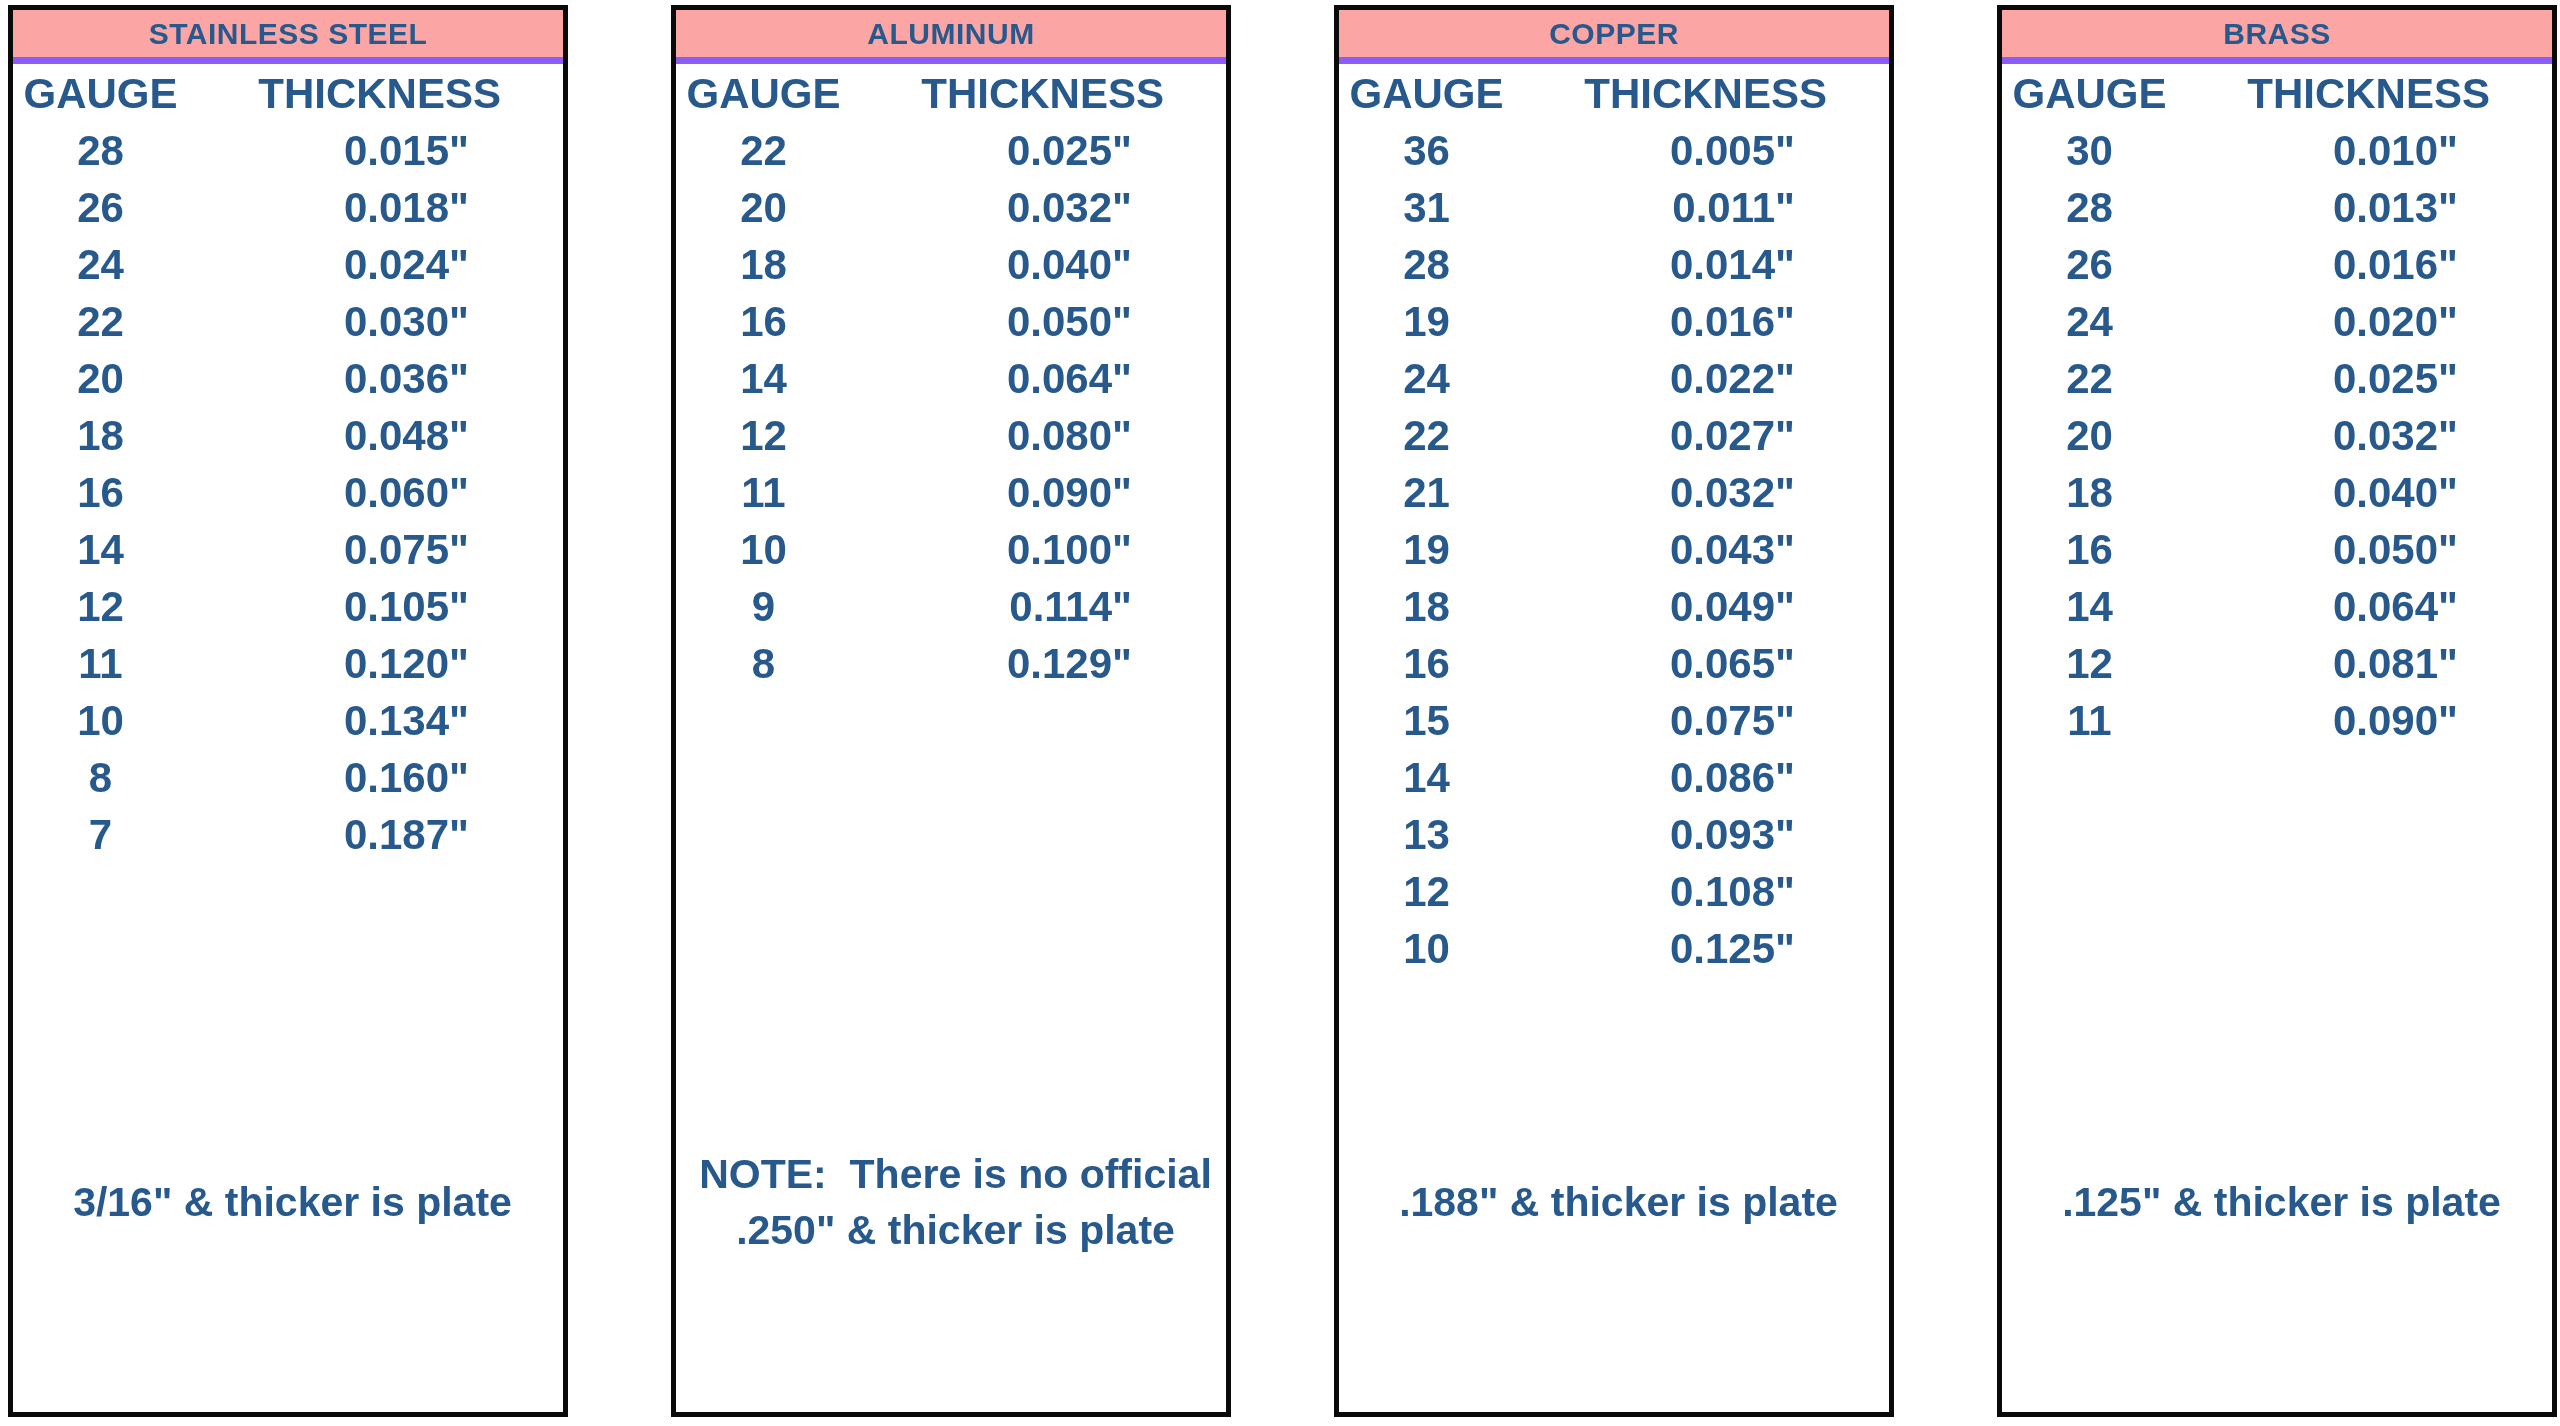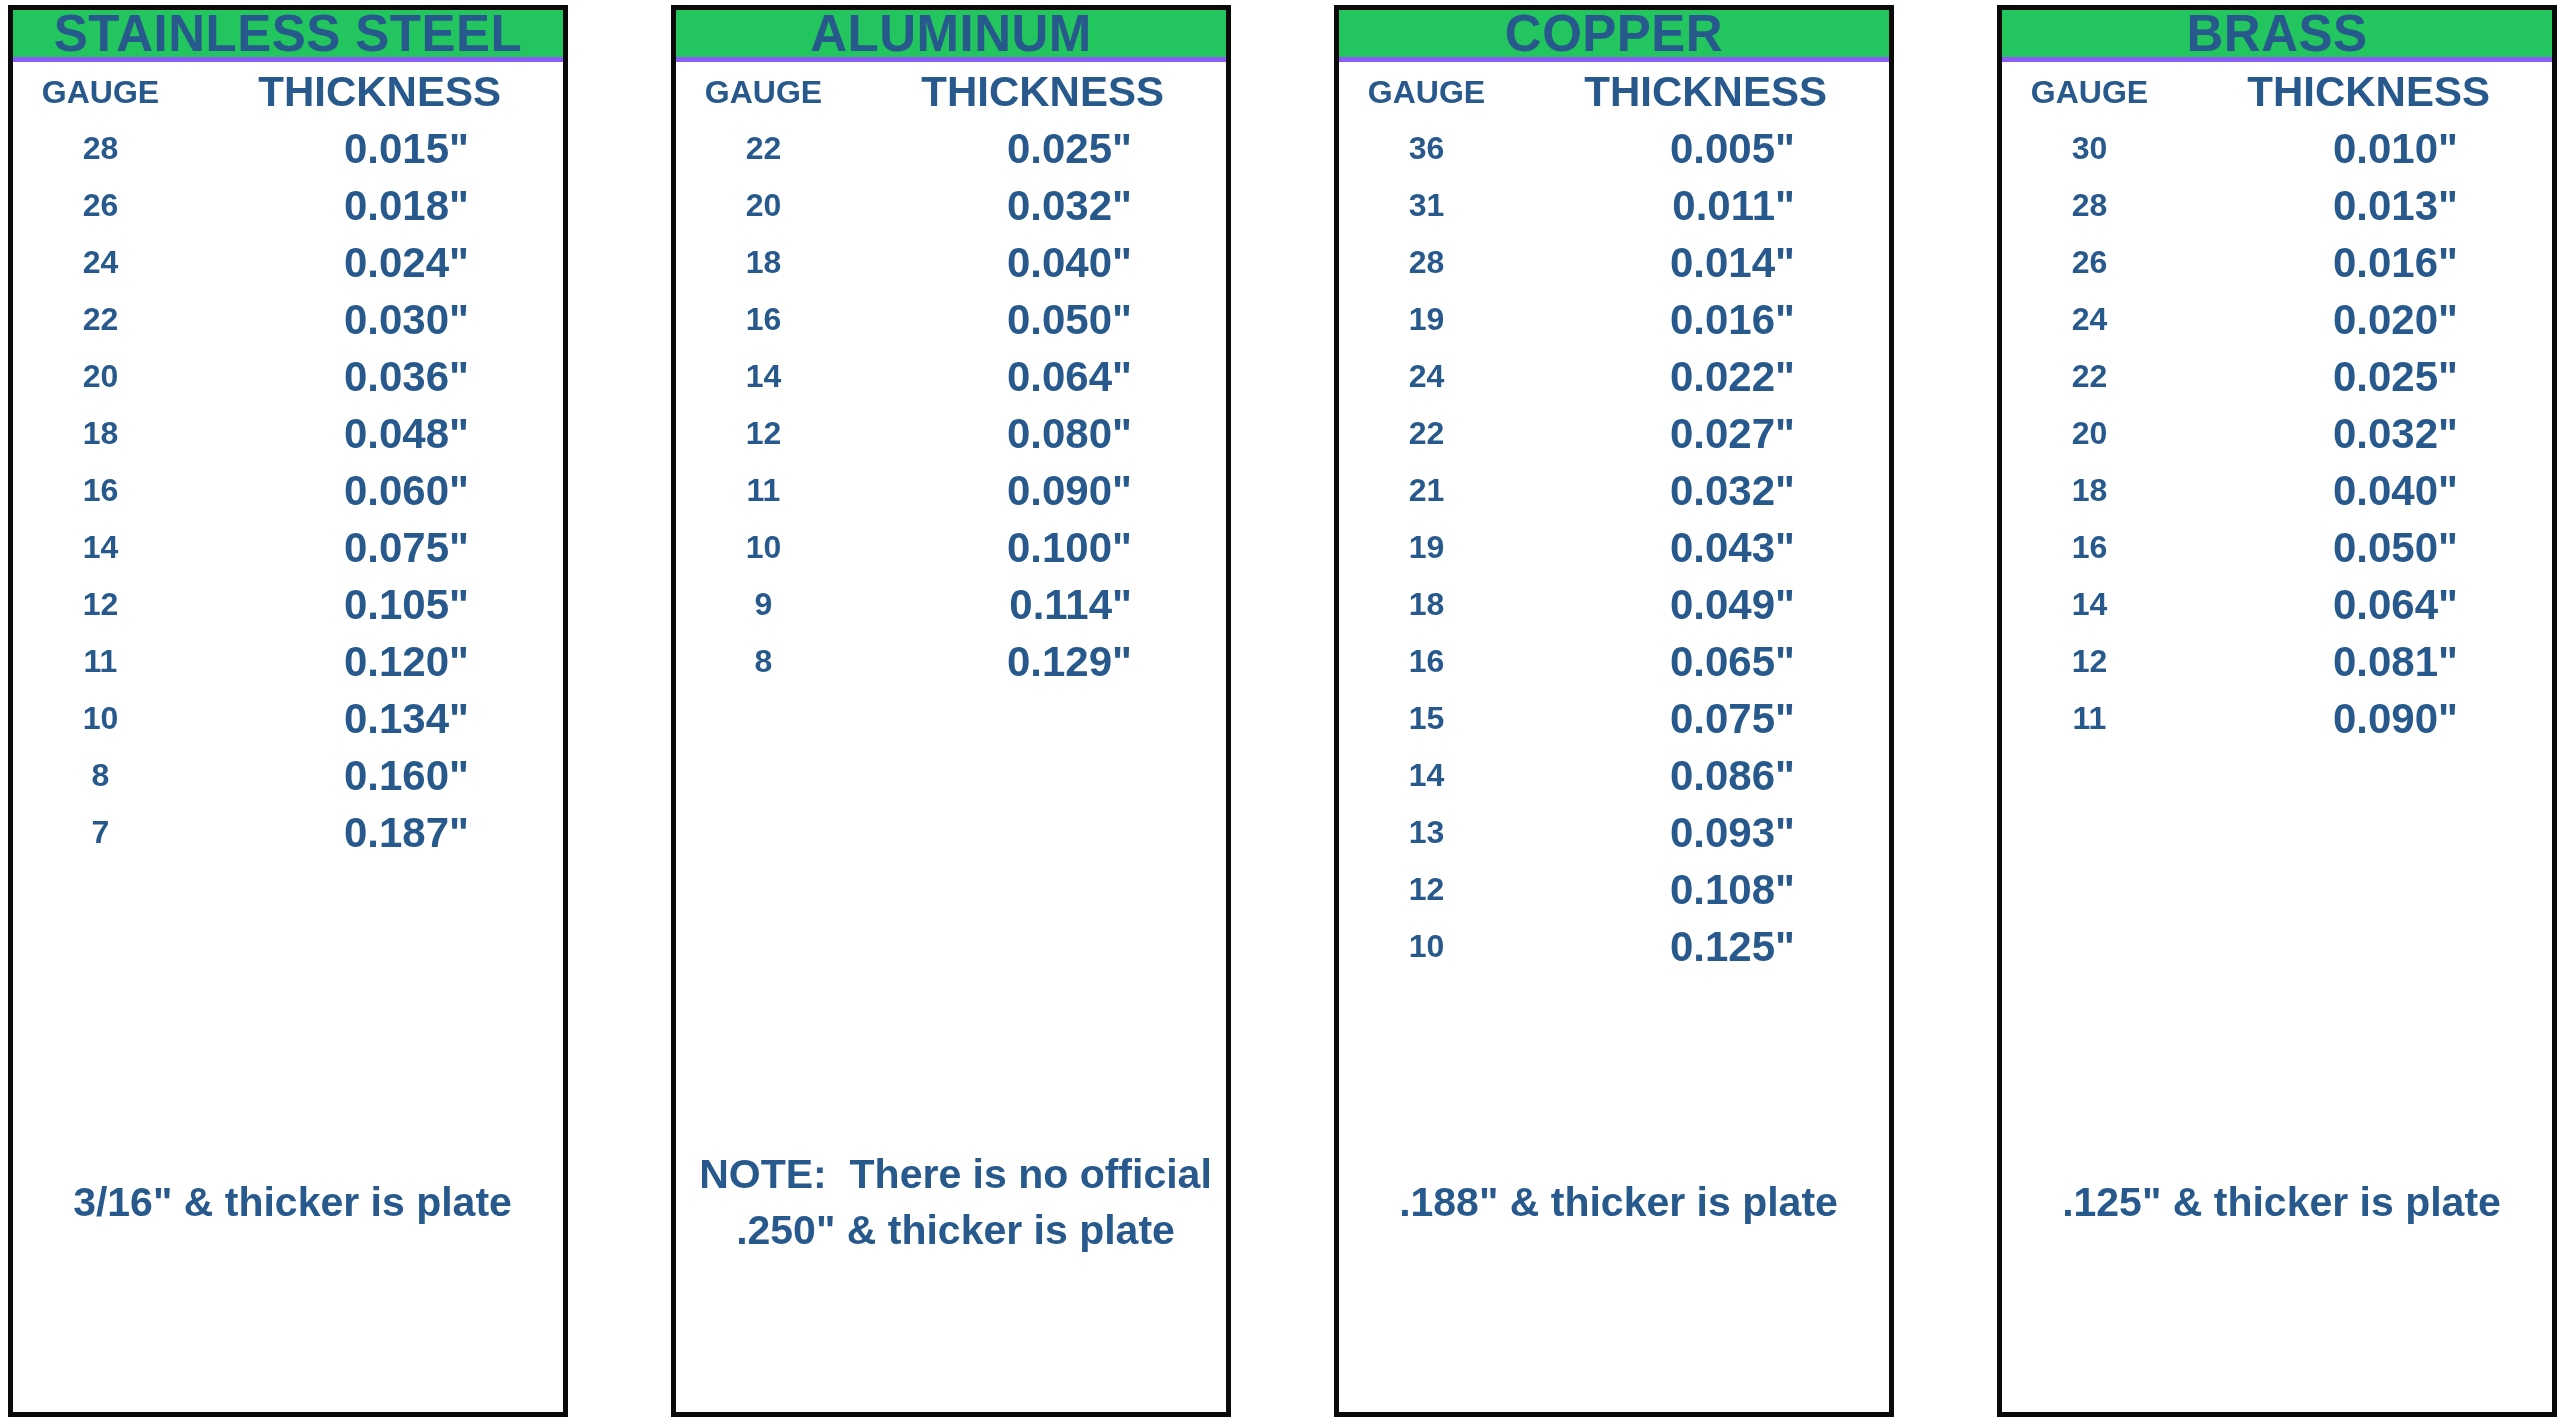--- a/index.html
+++ b/index.html
@@ -24,44 +24,44 @@
     box-sizing: border-box;
     flex: none;
     width: 560px;
     height: 1412px;
     background: #ffffff;
     border: 5px solid #0a0a0a;
     position: relative;
   }
   .title {
     height: 47px;
-    background: #22c55e;
-    border-bottom: 5px solid #8b5cf6;
+    background: #fca5a5;
+    border-bottom: 7px solid #8b5cf6;
     display: flex;
     align-items: center;
     justify-content: center;
-    font-size: 51px;
+    font-size: 30px;
     letter-spacing: 0.5px;
     color: #27598c;
   }
   .cols {
     display: flex;
     align-items: center;
     height: 56px;
     margin-top: 2px;
   }
   .row {
     display: flex;
     align-items: center;
     height: 57px;
   }
   .g {
     width: 175px;
     text-align: center;
-    font-size: 32px;
+    font-size: 42px;
     color: #27598c;
   }
   .t {
     flex: 1;
     text-align: right;
     padding-right: 94px;
     font-size: 42px;
     color: #27598c;
   }
   .cols .t {

